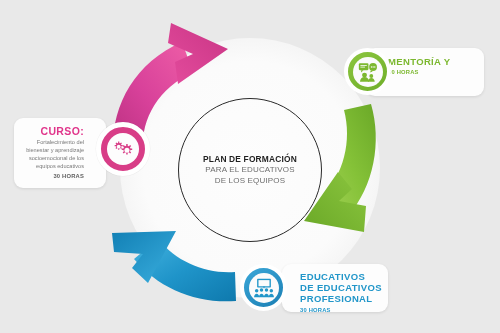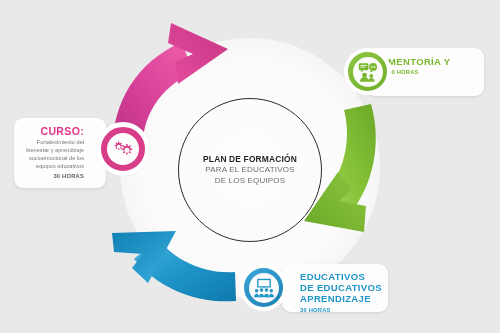--- a/index.html
+++ b/index.html
@@ -320,21 +320,21 @@
           <circle cx="15.6" cy="16.4" r="2.1"></circle>
           <path d="M11.9 22.5 c0 -2.4 1.7 -4.0 3.7 -4.0 c2.0 0 3.7 1.6 3.7 4.0 Z"></path>
         </g>
       </svg>
     </div>
   </div>
 
   <div class="card card-comunidades">
     <div class="c-title blue">EDUCATIVOS</div>
     <div class="c-title blue">DE EDUCATIVOS</div>
-    <div class="c-title blue">APRENDIZAJE</div>
+    <div class="c-title blue">PROFESIONAL</div>
     <div class="c-hours blue">30 HORAS</div>
   </div>
 
   <div class="badge badge-blue">
     <div class="disc">
       <svg width="22" height="22" viewBox="0 0 24 24">
         <g fill="#2196c9">
 
           <rect x="4.5" y="2" width="15" height="9.5" rx="0.8"></rect>
           <rect x="6" y="3.4" width="12" height="6.7" fill="#fbfbfb"></rect>

